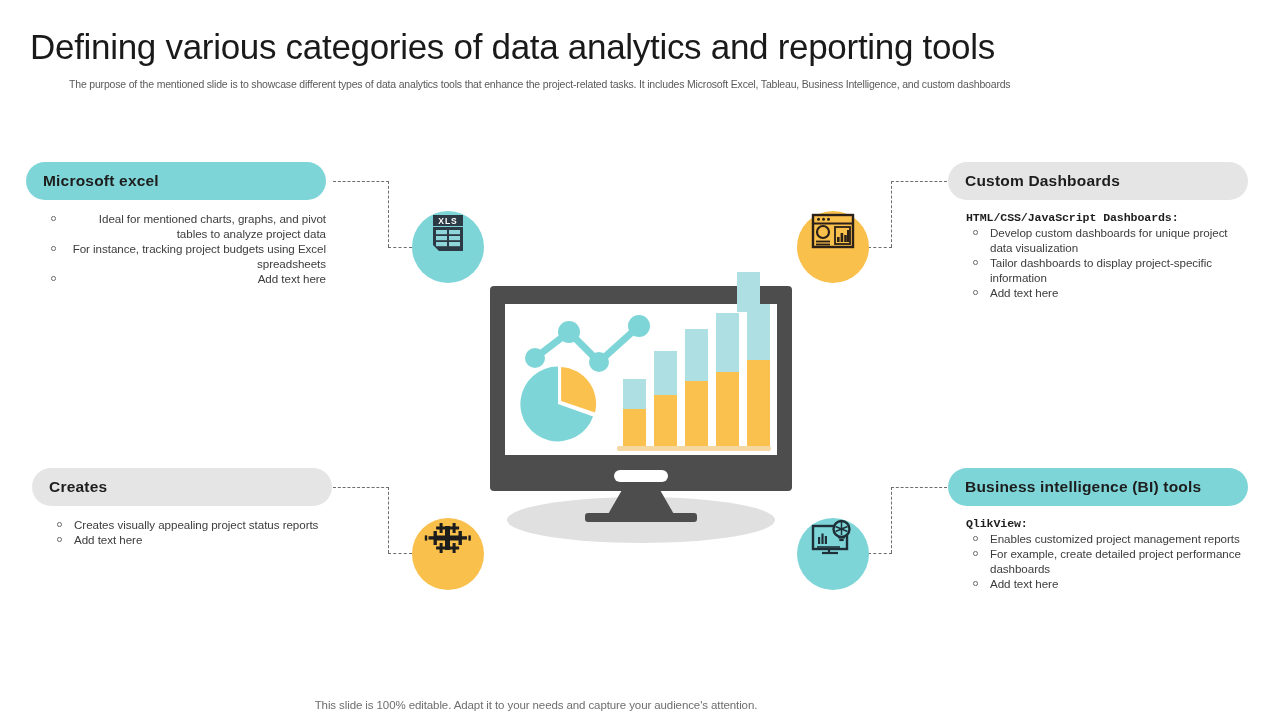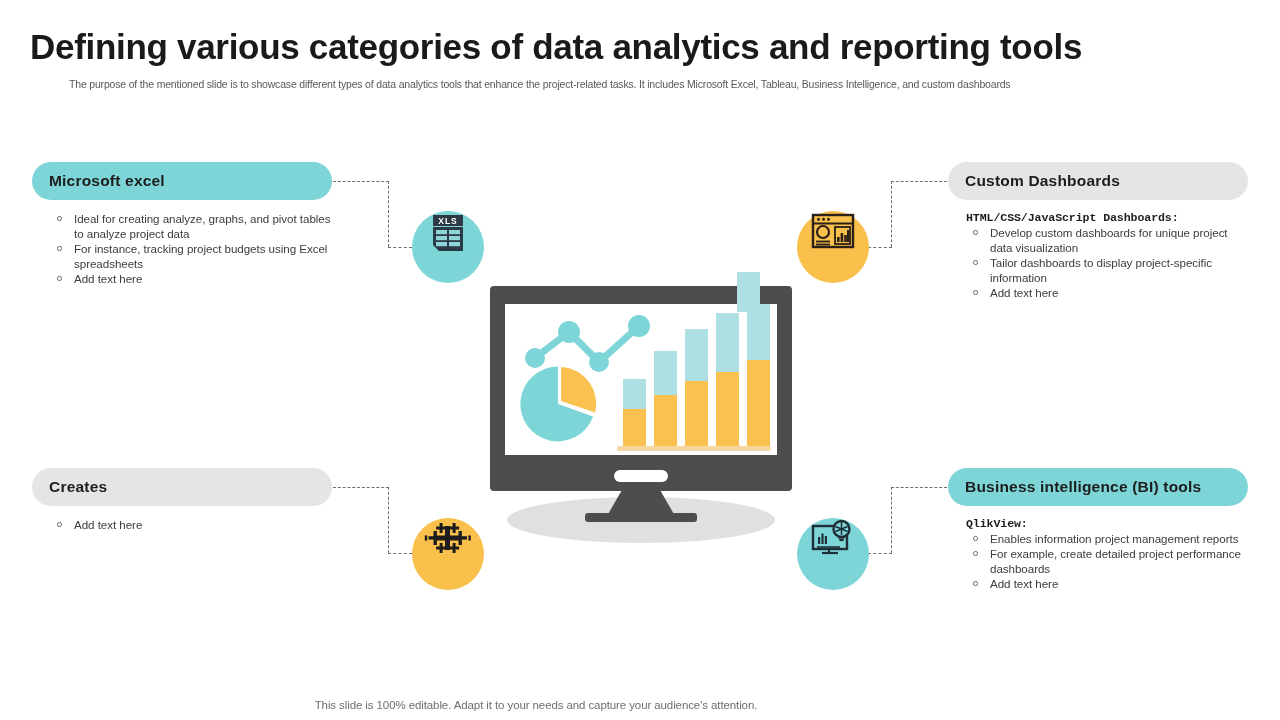--- a/index.html
+++ b/index.html
@@ -18,21 +18,21 @@
   }
 
   
   #slide-title {
     position: absolute;
     left: 30px;
     top: 26px;
     width: 1200px;
     font-size: 35px;
     line-height: 42px;
-    font-weight: bold;
+    font-weight: normal;
     letter-spacing: -0.3px;
     color: #1a1a1a;
     white-space: nowrap;
   }
   #slide-subtitle {
     position: absolute;
     left: 31px;
     top: 77px;
     width: 1180px;
     font-size: 10.5px;
@@ -248,27 +248,27 @@
 <div class="conn conn-h" style="left:388px; top:553px; width:24px;"></div>
 
 <div class="conn conn-h" style="left:868px; top:247px; width:24px;"></div>
 <div class="conn conn-v" style="left:891px; top:181px; height:66px;"></div>
 <div class="conn conn-h" style="left:891px; top:181px; width:56px;"></div>
 
 <div class="conn conn-h" style="left:868px; top:553px; width:24px;"></div>
 <div class="conn conn-v" style="left:891px; top:487px; height:66px;"></div>
 <div class="conn conn-h" style="left:891px; top:487px; width:56px;"></div>
 
-<div class="card" style="left:32px; top:162px;">
+<div class="card" style="left:26px; top:162px;text-align:right;">
   <div class="card-header teal">
     <span>Microsoft excel</span>
   </div>
   <div class="card-body">
     <ul class="bullets">
-      <li>Ideal for creating analyze, graphs, and pivot tables to analyze project data</li>
+      <li>Ideal for mentioned charts, graphs, and pivot tables to analyze project data</li>
       <li> For instance, tracking project budgets using Excel spreadsheets</li>
       <li>Add text here</li>
     </ul>
   </div>
 </div>
 
 <div class="icon-circle teal" style="left:412px; top:211px;">
   <span>
     <svg width="40" height="44" viewBox="0 0 40 44">
       <rect x="5" y="4" width="30" height="11" fill="#2b3a45"></rect>
@@ -284,20 +284,21 @@
     </svg>
   </span>
 </div>
 
 <div class="card" style="left:32px; top:468px;">
   <div class="card-header amber">
     <span>Creates</span>
   </div>
   <div class="card-body">
     <ul class="bullets">
+      <li>Creates visually appealing project status reports</li>
       <li>Add text here</li>
     </ul>
   </div>
 </div>
 
 <div class="icon-circle amber" style="left:412px; top:518px;">
   <span>
     <svg width="48" height="40" viewBox="0 0 48 40">
       <g fill="#1d1d1d">
 
@@ -362,21 +363,21 @@
   </span>
 </div>
 
 <div class="card" style="left:948px; top:468px;">
   <div class="card-header teal">
     <span>Business intelligence (BI) tools</span>
   </div>
   <div class="card-body">
     <div class="sub-head">QlikView:</div>
     <ul class="bullets">
-      <li>Enables information project management reports</li>
+      <li>Enables customized project management reports</li>
       <li>For example, create detailed project performance dashboards</li>
       <li>Add text here</li>
     </ul>
   </div>
 </div>
 
 <div class="icon-circle teal" style="left:797px; top:518px;">
   <span>
     <svg width="46" height="42" viewBox="0 0 46 42">
       <rect x="3" y="8" width="34" height="23" fill="none" stroke="#1e2f38" stroke-width="2.4"></rect>

